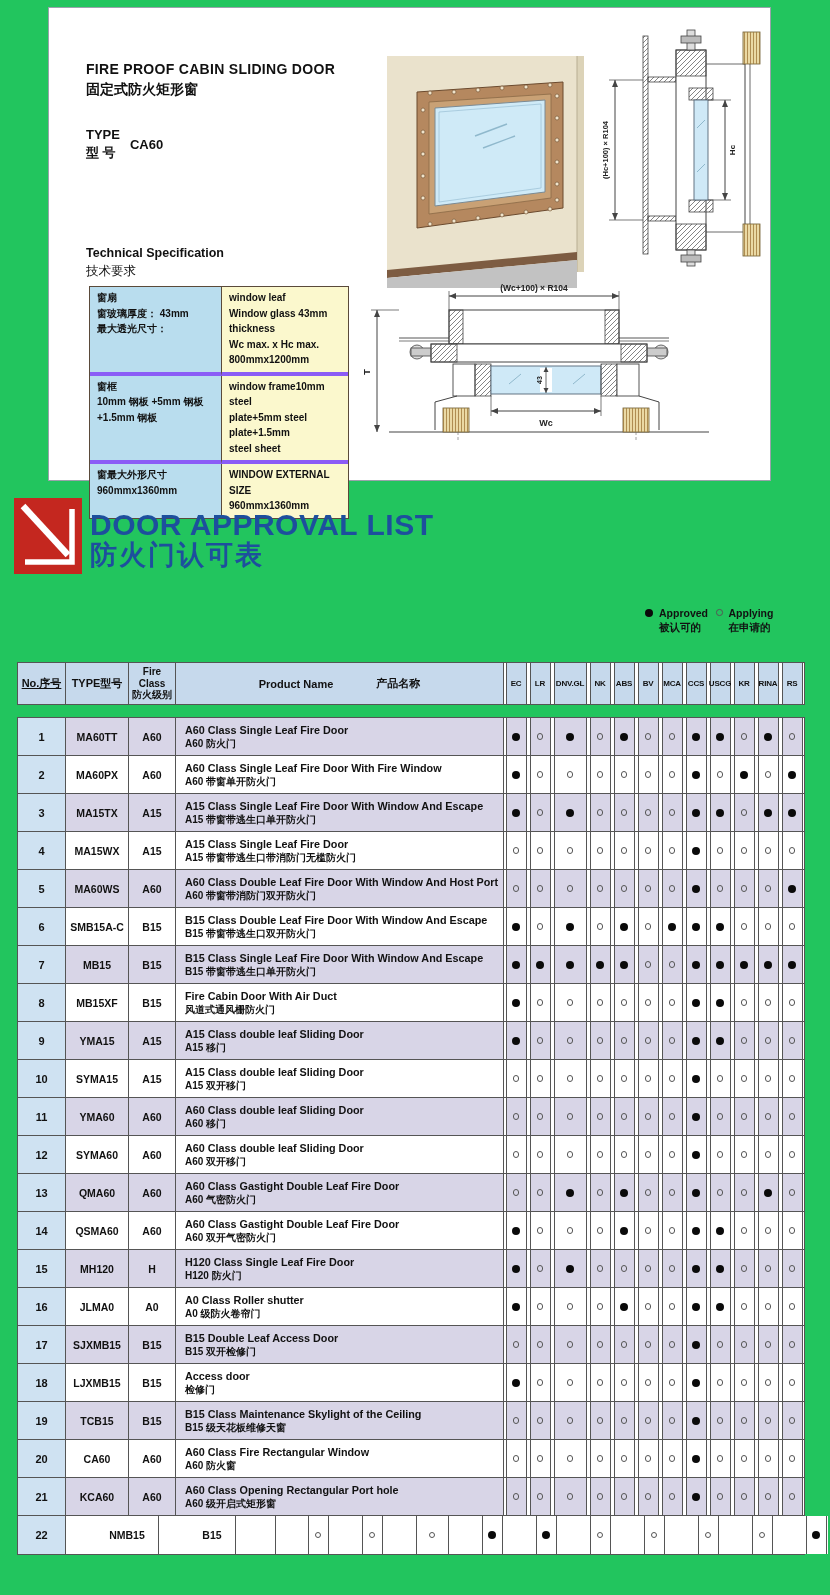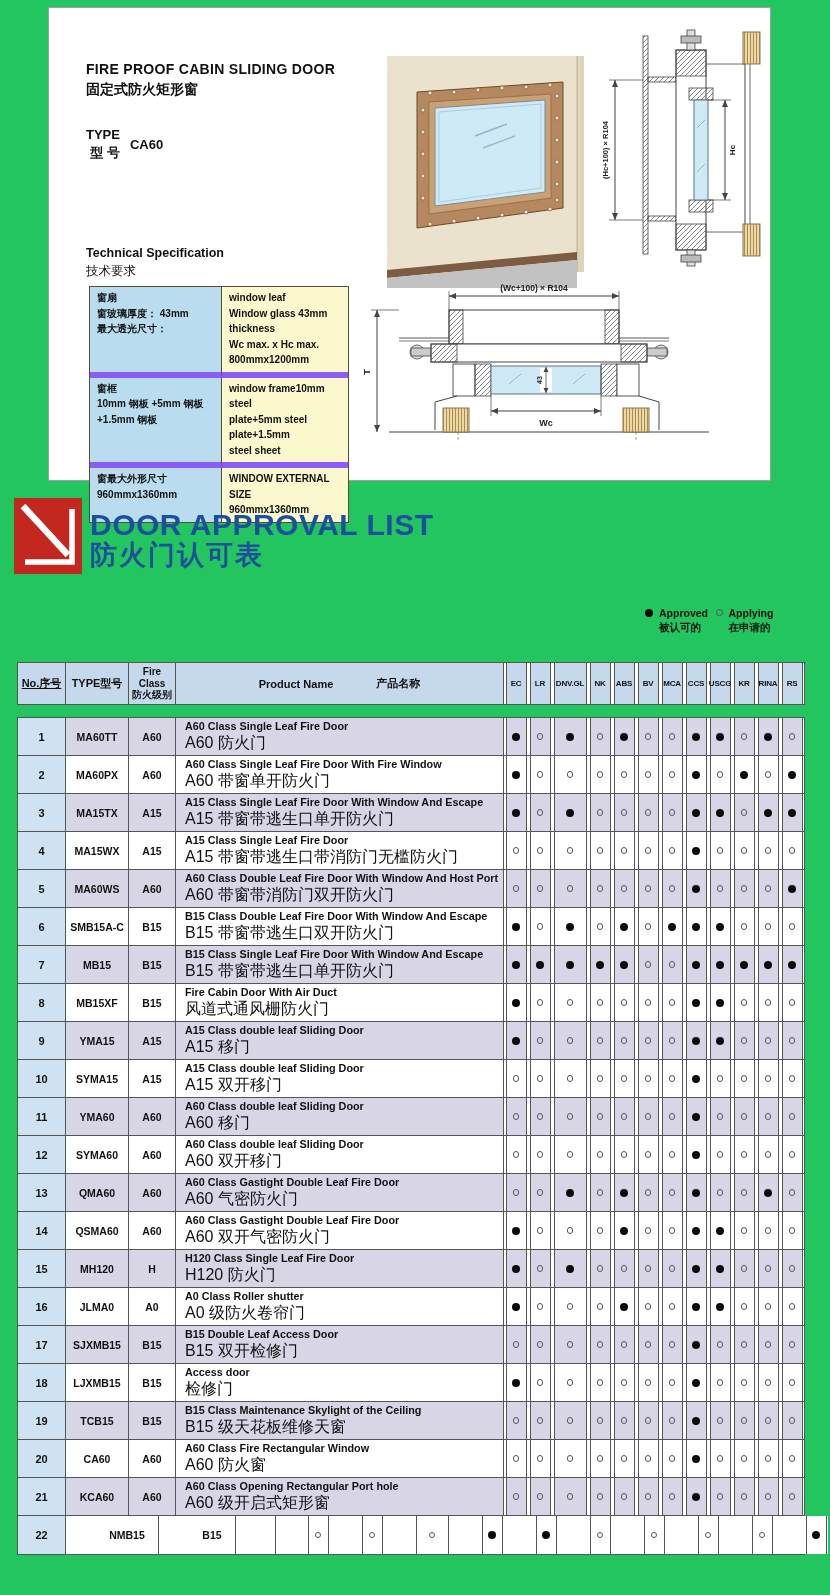--- a/index.html
+++ b/index.html
@@ -10,27 +10,27 @@
   *{margin:0;padding:0;box-sizing:border-box;}
   body{font-family:"Liberation Sans","DejaVu Sans",sans-serif;background:#fff;color:#111;}
   .page{position:relative;width:830px;height:1595px;background:#22c55e;overflow:hidden;}
 
   
   .topbox{position:absolute;left:48px;top:7px;width:723px;height:474px;border:1px solid #9aa2ab;background:#fff;}
   .p-title{position:absolute;left:37px;top:53px;}
   .p-title .en{font-size:14px;font-weight:700;letter-spacing:.3px;}
   .p-title .cn{font-size:14px;font-weight:700;margin-top:4px;}
   .type-block{position:absolute;left:37px;top:118px;display:flex;align-items:center;gap:10px;}
-  .type-labels{font-size:13px;font-weight:700;line-height:1.35;text-align:right;}
+  .type-labels{font-size:13px;font-weight:700;line-height:1.35;}
   .type-value{font-size:13px;font-weight:700;margin-top:2px;}
   .spec-title{position:absolute;left:37px;top:238px;}
   .spec-title .en{font-size:12.5px;font-weight:700;}
   .spec-title .cn{font-size:12.5px;font-weight:400;margin-top:3px;}
   .spec-table{position:absolute;left:40px;top:278px;width:260px;border:1px solid #5a4a3a;display:grid;grid-template-columns:132px 126px;}
-  .spec-cell{font-size:10px;font-weight:700;line-height:1.55;padding:3px 6px 4px 7px;white-space:pre-line;border-bottom:6px solid #8b5cf6;}
+  .spec-cell{font-size:10px;font-weight:700;line-height:1.55;padding:3px 6px 4px 7px;white-space:pre-line;border-bottom:4px solid #8b5cf6;}
   .spec-cell.cn{background:var(--spec-left-bg);border-right:1px solid #5a4a3a;}
   .spec-cell.en{background:var(--spec-right-bg);}
   .spec-table .last{border-bottom:none;}
   .illu{position:absolute;left:338px;top:48px;}
   .secv{position:absolute;left:550px;top:14px;}
   .sech{position:absolute;left:312px;top:272px;}
 
   
   .logo{position:absolute;left:14px;top:498px;}
   .ap-title{position:absolute;left:90px;top:508px;color:var(--accent-blue);font-size:30px;font-weight:700;letter-spacing:.5px;}
@@ -61,21 +61,21 @@
   .thead-row .c-no{background:var(--rbg);text-decoration:underline;}
   .th{font-weight:700;font-size:11px;text-align:center;}
   .th.c-fire{font-size:10px;line-height:1.18;white-space:pre-line;}
   .c-prod{justify-content:flex-start;padding-left:9px;}
   .th.c-prod{justify-content:center;gap:43px;padding-left:0;}
   .cell-no{font-size:11px;font-weight:700;}
   .cell-type{font-size:10.5px;font-weight:700;}
   .cell-fire{font-size:10.5px;font-weight:700;}
   .prod-lines{line-height:1.3;}
   .p-en{font-size:10.8px;font-weight:700;}
-  .p-cn{font-size:16px;font-weight:400;}
+  .p-cn{font-size:10px;font-weight:700;}
   .dotc{border-right:none;background:#fff;padding:0 1.5px;}
   .dotc .ibox{width:100%;height:100%;background:var(--rbg);border-left:1px solid #555;border-right:1px solid #555;display:flex;align-items:center;justify-content:center;}
   .soc{font-size:8px;font-weight:700;letter-spacing:-.2px;}
   svg text{font-family:"Liberation Sans","DejaVu Sans",sans-serif;fill:#222;}
 </style>
 </head>
 <body>
 
 <div class="page">
 

